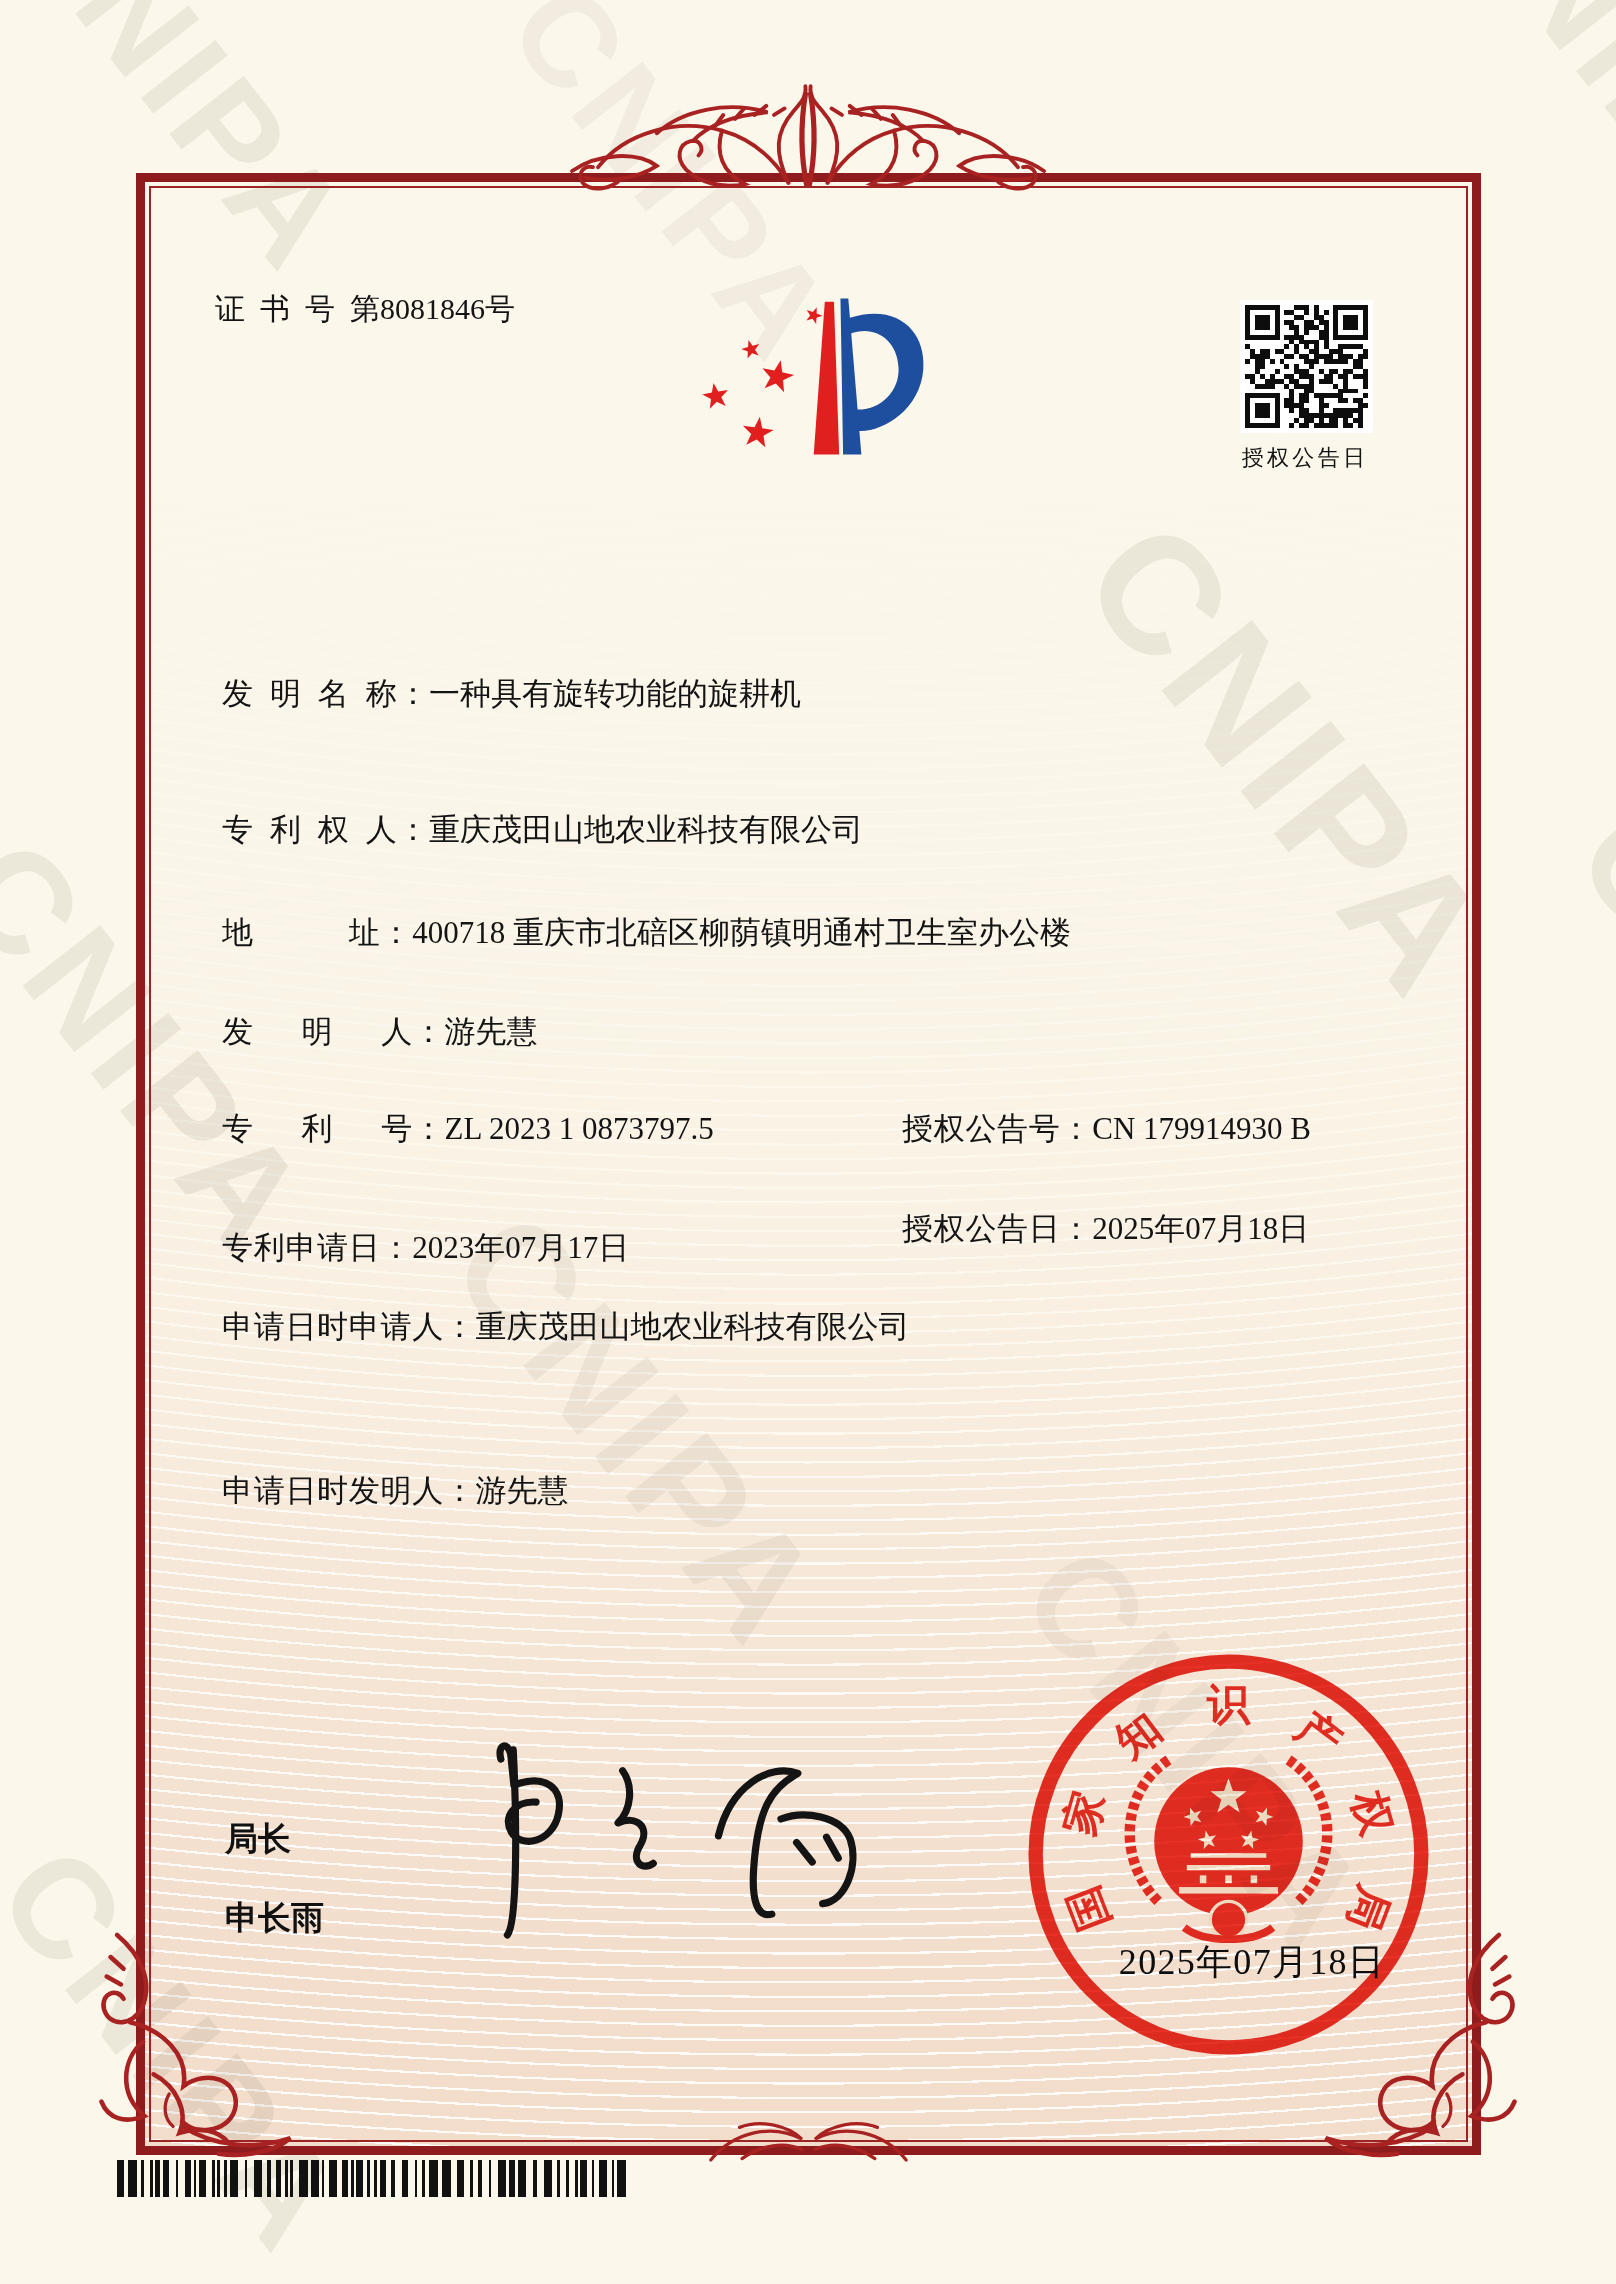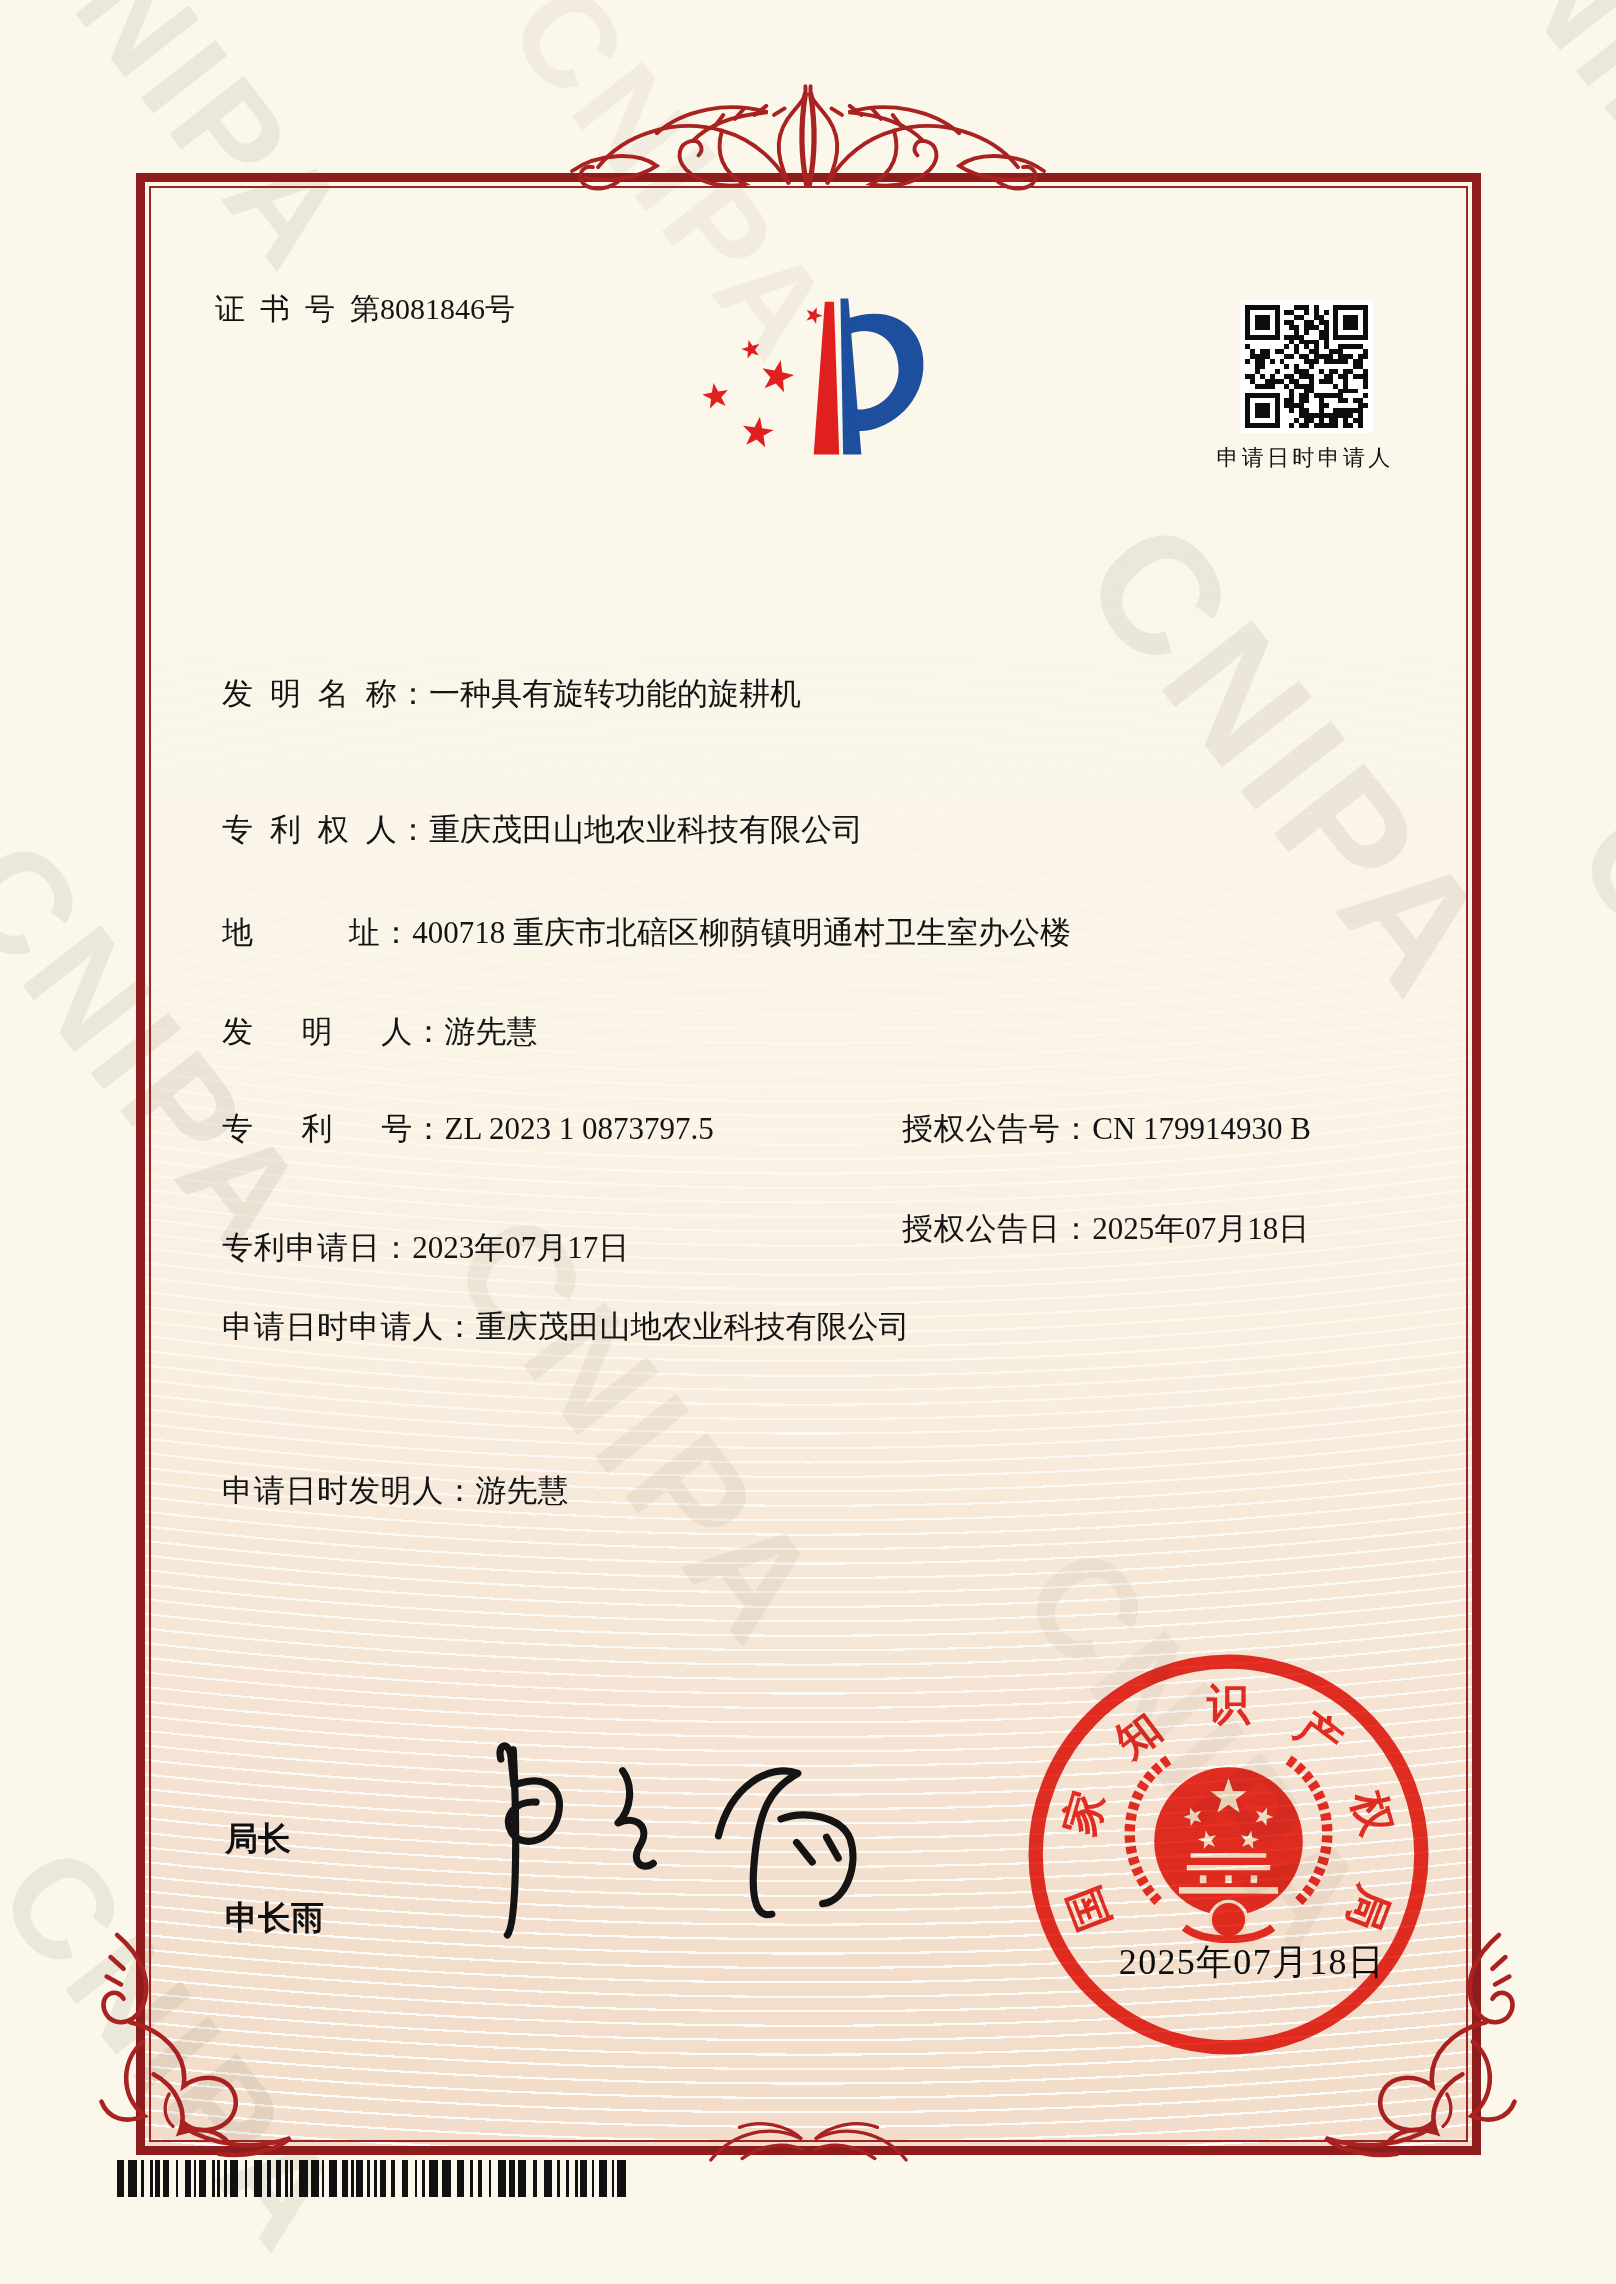--- a/index.html
+++ b/index.html
@@ -776,21 +776,21 @@
       <div class="b"></div>
       <div class="b"></div>
       <div class="b"></div>
       <div></div>
       <div class="b"></div>
       <div class="b"></div>
       <div></div>
       <div class="b"></div>
       <div></div>
     </div>
-  <div class="qr-label">申请日时申请人</div>
+  <div class="qr-label">授权公告日</div>
 
 
   <div class="row" style="top:673px;">
     <span class="lab">发 明 名 称：</span><span>一种具有旋转功能的旋耕机</span>
   </div>
   <div class="row" style="top:809px;">
     <span class="lab">专 利 权 人：</span><span>重庆茂田山地农业科技有限公司</span>
   </div>
   <div class="row" style="top:912px;">
     <span class="lab">地　　　址：</span><span>400718 重庆市北碚区柳荫镇明通村卫生室办公楼</span>

